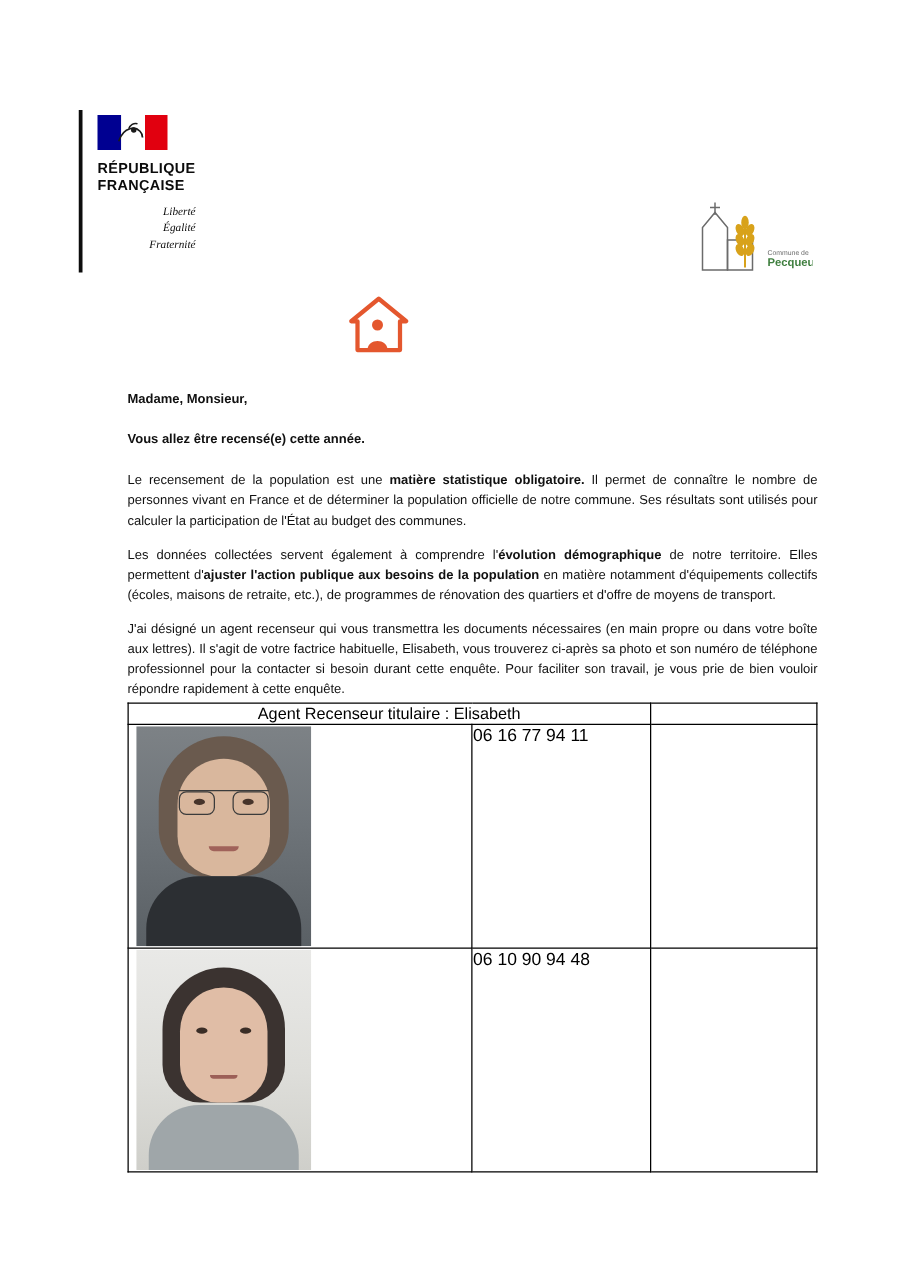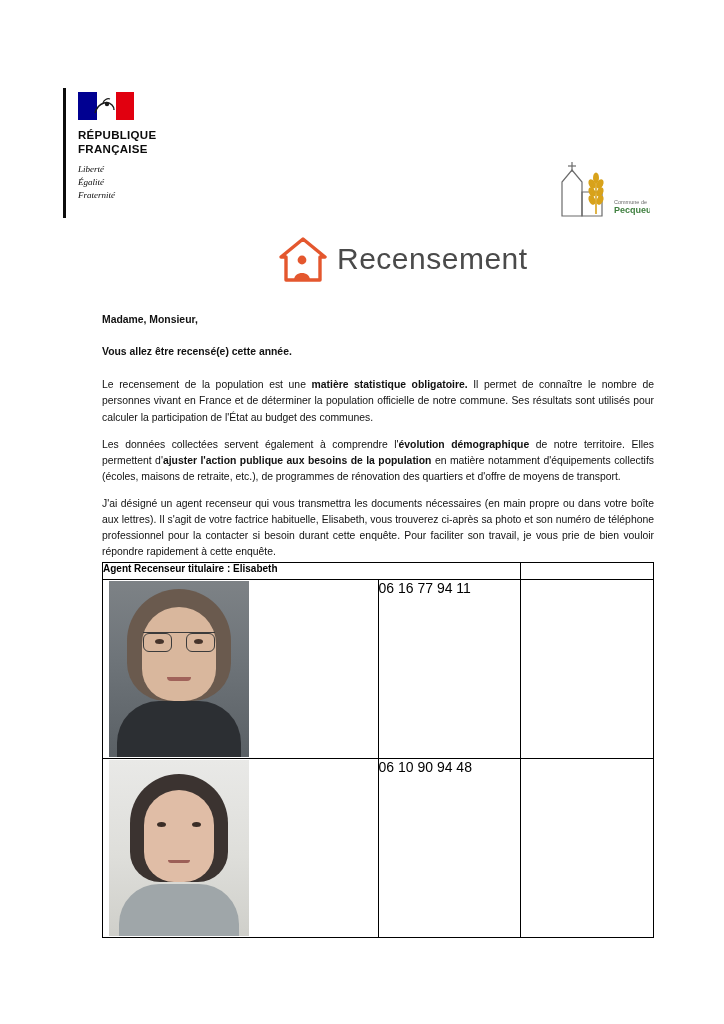--- a/index.html
+++ b/index.html
@@ -78,20 +78,21 @@
     text-transform: uppercase;
     color: #0b0b0b;
   }
   .rf-motto {
     margin-top: 7px;
     font-family: "Liberation Serif", serif;
     font-style: italic;
     font-size: 9px;
     line-height: 1.45;
     color: #0b0b0b;
+    text-align: right;
   }
 
   
   .commune-logo {
     position: absolute;
     left: 528px;
     top: 152px;
     width: 106px;
     height: 68px;
   }
@@ -168,22 +169,23 @@
     table-layout: fixed;
   }
   .agents td {
     border: 1px solid #000;
     vertical-align: top;
     padding: 0;
   }
   .agent-head-cell {
     height: 16px;
     padding: 1px 4px 2px 6px;
-    font-size: 10px;
-    font-weight: bold;
+    font-size: 13px;
+    font-weight: normal;
+    text-align: center;
   }
   .agent-head-blank {
     border-left: 1px solid #000;
   }
   .photo-cell {
     width: 275px;
     height: 178px;
     padding: 0;
   }
   .phone-cell {
@@ -358,21 +360,20 @@
 
   <div class="recensement">
     <div class="rec-mark">
       <svg viewBox="0 0 50 48" width="50" height="48" xmlns="http://www.w3.org/2000/svg">
         <path d="M25 4 L47 22 L42 22 L42 45 L8 45 L8 22 L3 22 Z" fill="none" stroke="#e4572e" stroke-width="3.4" stroke-linejoin="round"></path>
         <circle cx="24" cy="25" r="4.4" fill="#e4572e"></circle>
         <path d="M16 45 C16 35.5 32 35.5 32 45 Z" fill="#e4572e"></path>
       </svg>
     </div>
     <div class="rec-text">
-      <div class="rec-title">Recensement</div>
     </div>
   </div>
 
   <div class="letter">
     <p class="salutation">Madame, Monsieur,</p>
     <p class="lead">Vous allez être recensé(e) cette année.</p>
 
     <p><span>Le recensement de la population est une </span><span class="b">matière statistique obligatoire.</span><span> Il permet de connaître le nombre de personnes vivant en France et de déterminer la population officielle de notre commune. Ses résultats sont utilisés pour calculer la participation de l'État au budget des communes.</span></p>
 
     <p><span>Les données collectées servent également à comprendre l'</span><span class="b">évolution démographique</span><span> de notre territoire. Elles permettent d'</span><span class="b">ajuster l'action publique aux besoins de la population</span><span> en matière notamment d'équipements collectifs (écoles, maisons de retraite, etc.), de programmes de rénovation des quartiers et d'offre de moyens de transport.</span></p>

